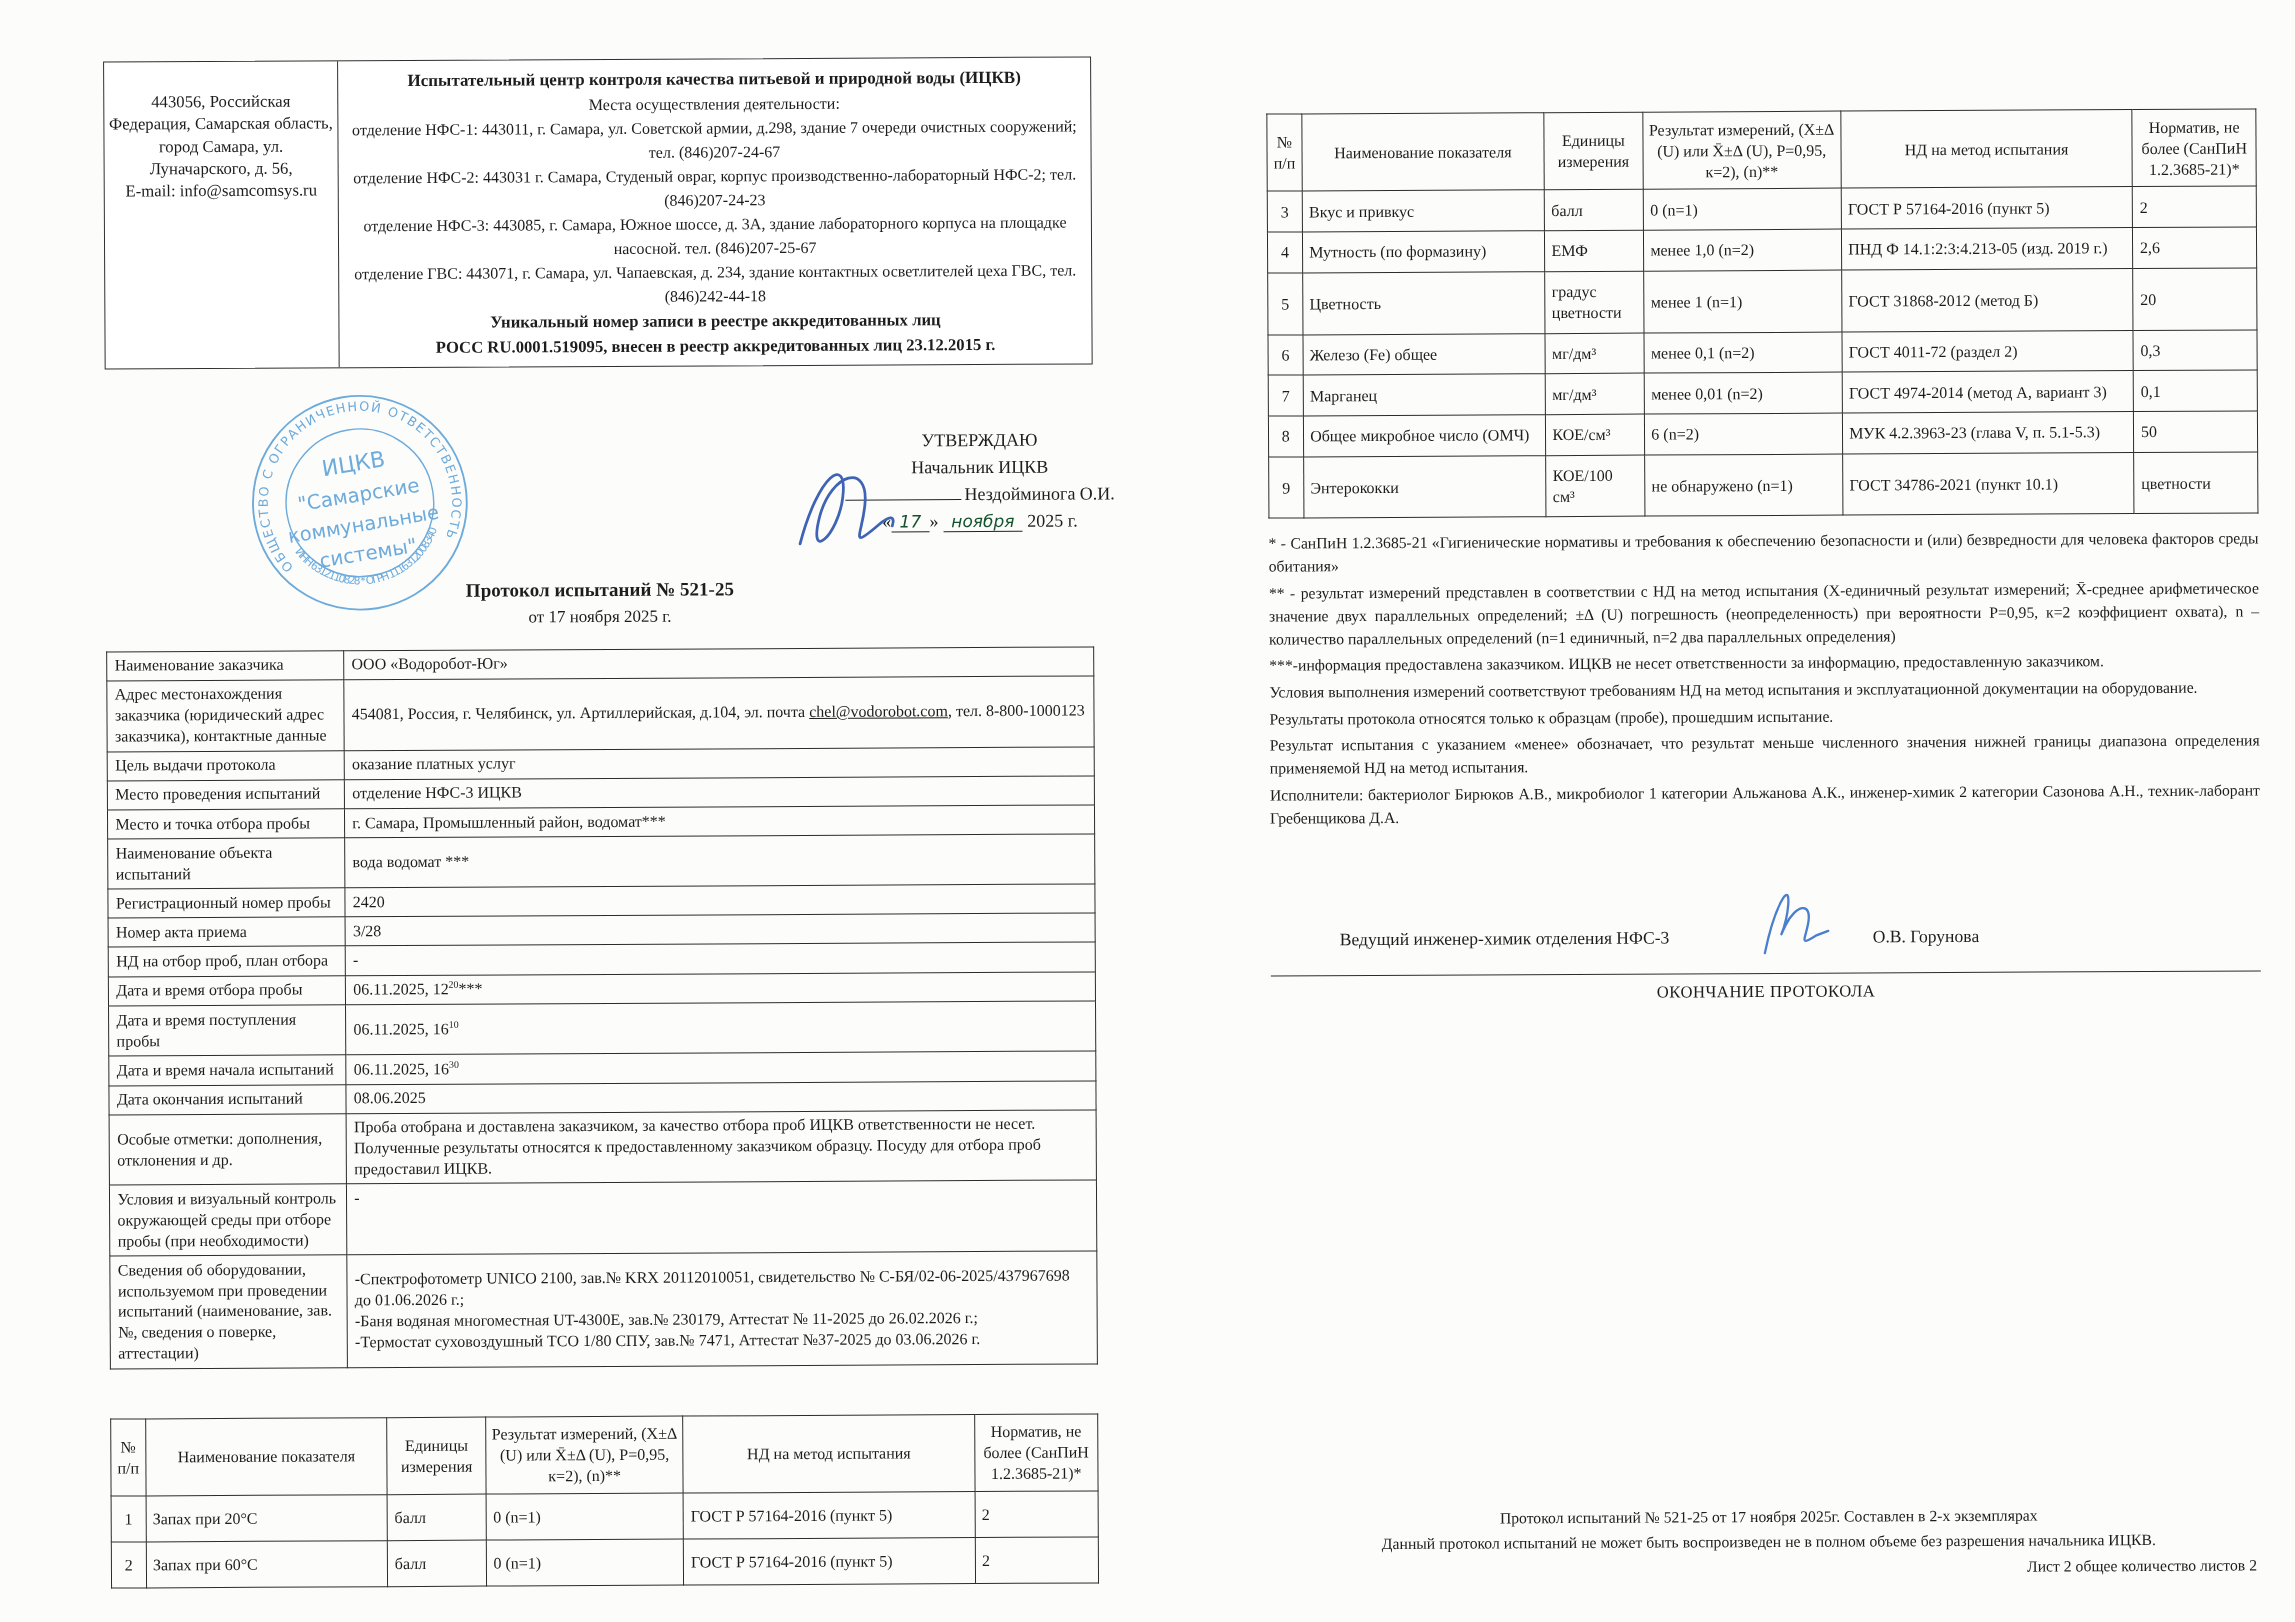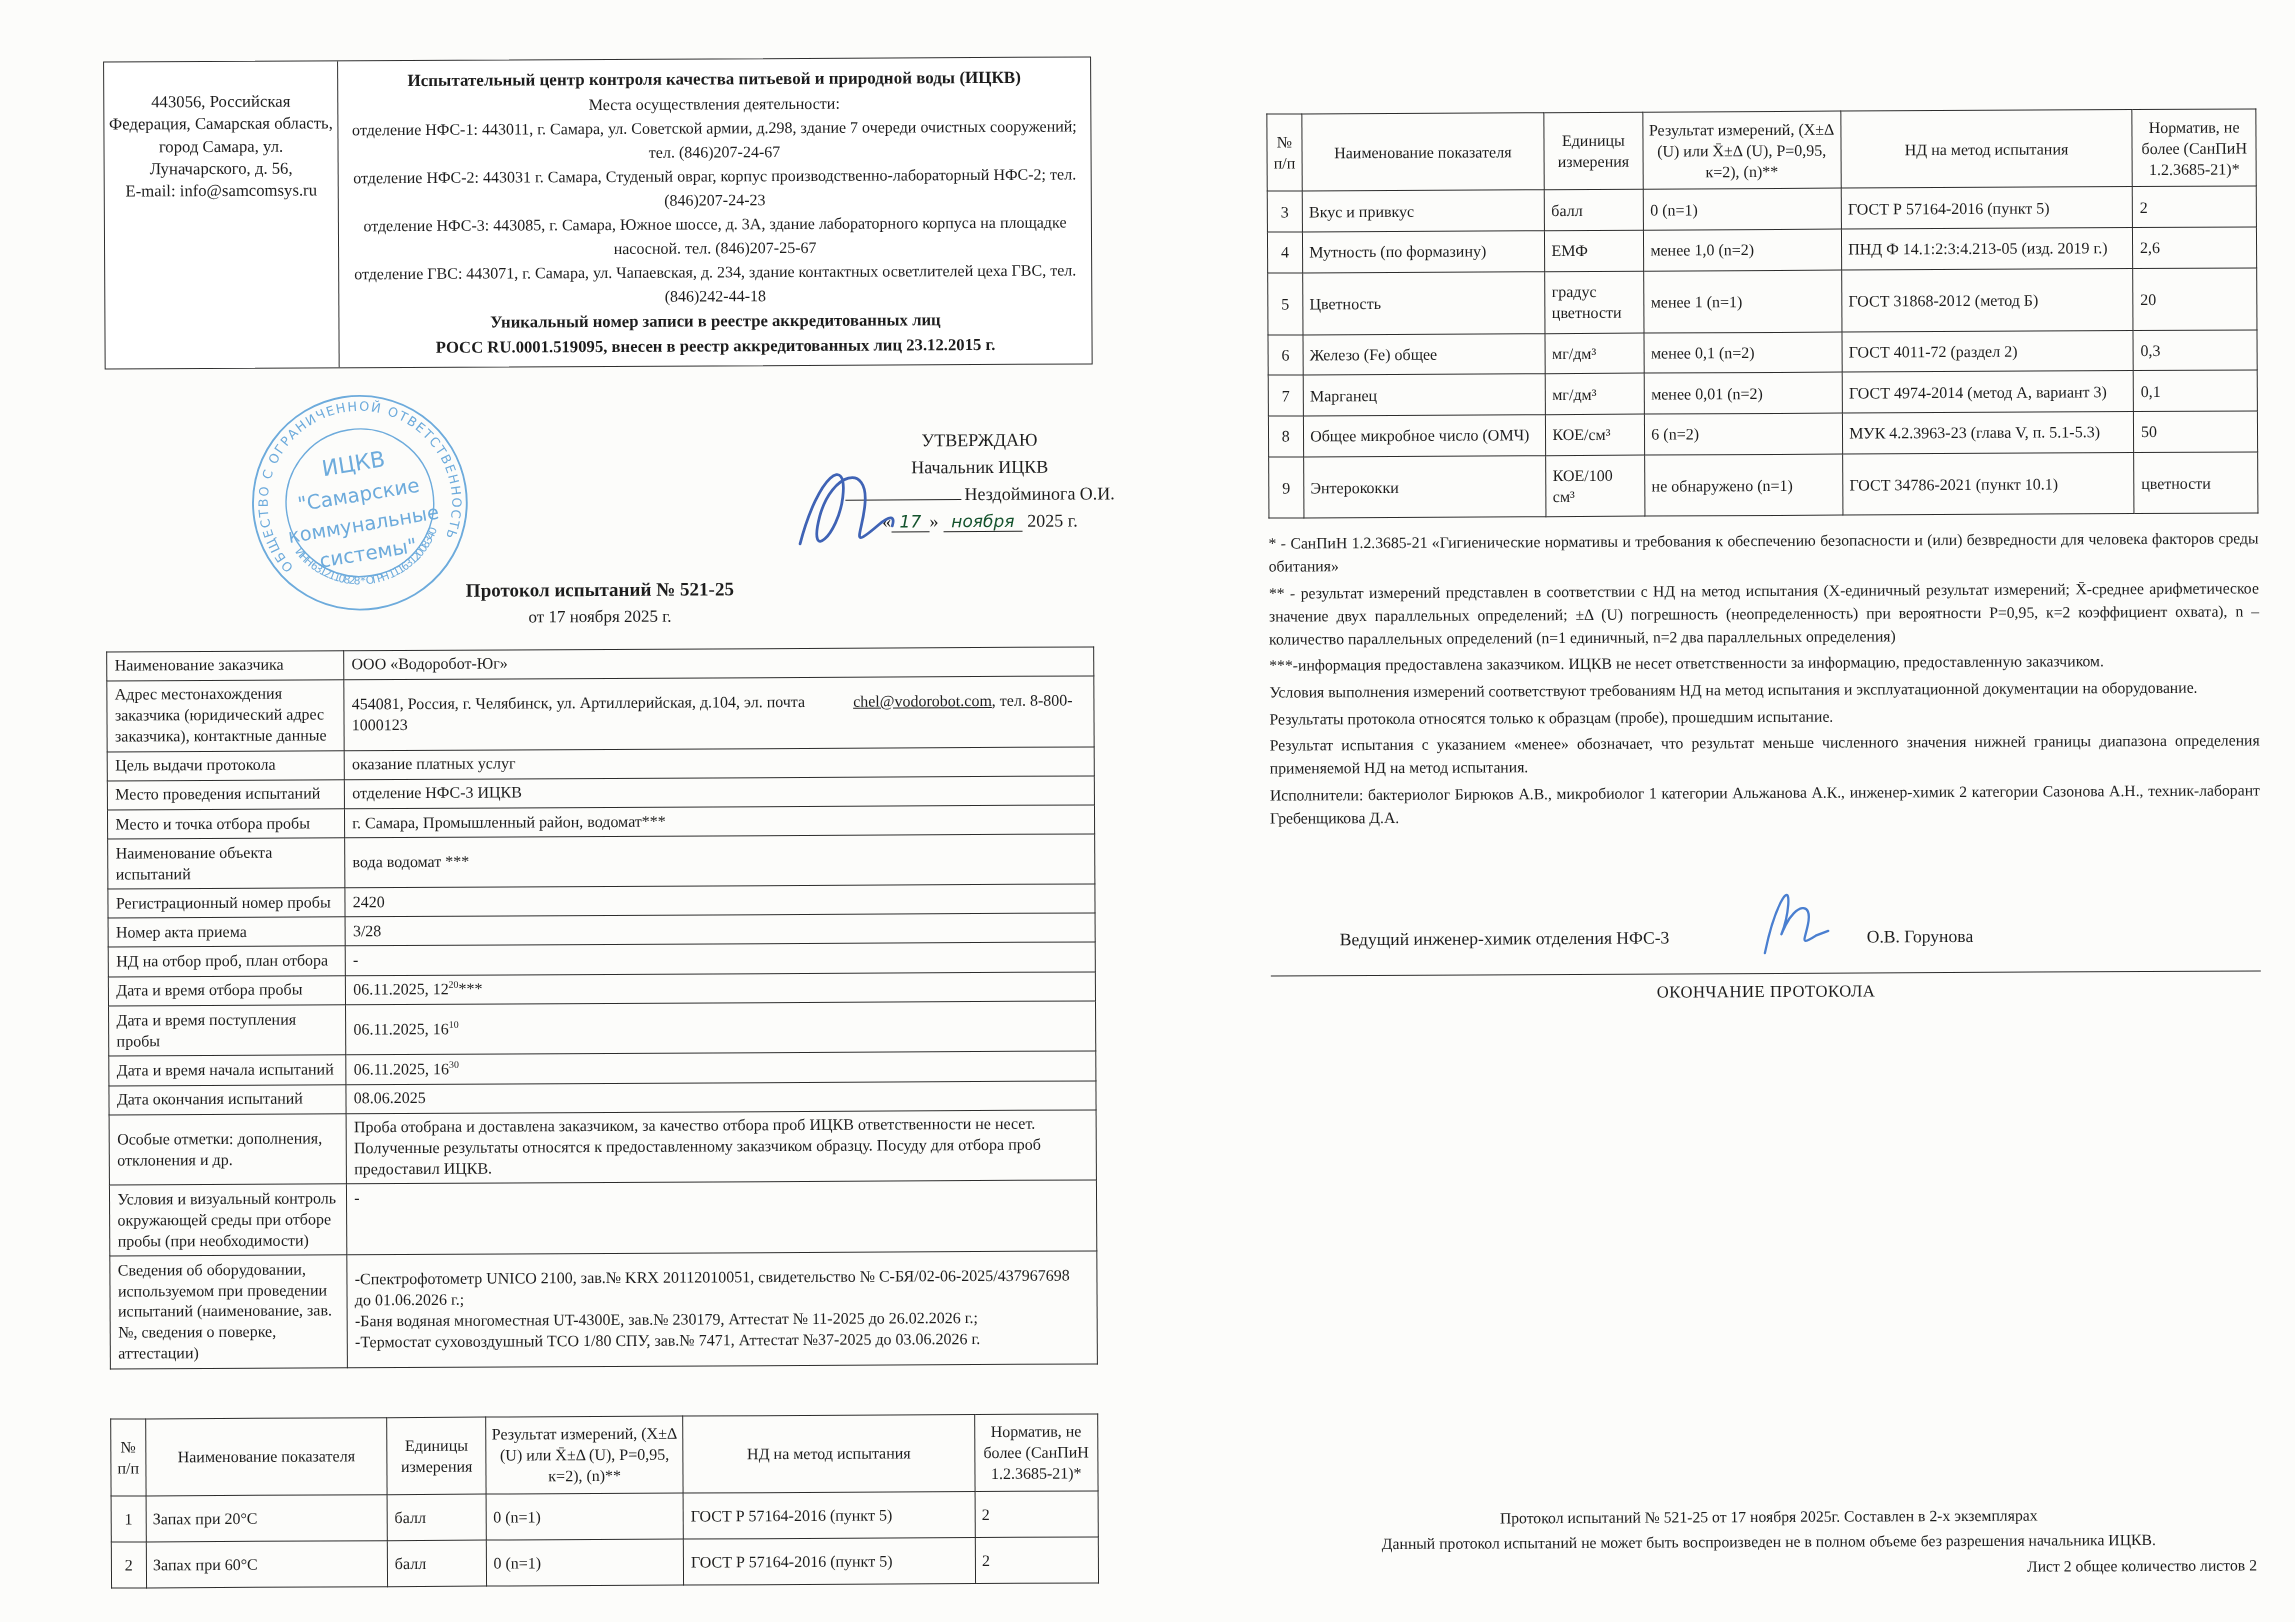--- a/index.html
+++ b/index.html
@@ -37,40 +37,40 @@
   .flow {position:relative; padding-top:579px;}
   .doc-title {text-align:center; font-weight:bold; font-size:19px;}
   .doc-subtitle {text-align:center; font-size:17px; margin-top:5.6px;}
 
   table.info {width:100%; border-collapse:collapse; margin-top:22px; font-size:16px;
               line-height:1.3; table-layout:fixed;}
   table.info td {border:1.4px solid #2c2c2c; padding:3.7px 7.4px; vertical-align:middle;
                  word-wrap:break-word;}
   td.lbl {width:24%;}
   .pre-line {white-space:pre-line;}
-  .u {text-decoration:underline;margin-left:44px;}
+  .u {text-decoration:underline;}
   sup {font-size:62%;}
 
   table.res {width:100%; border-collapse:collapse; font-size:16px; line-height:1.32;
              table-layout:fixed; margin-top:49px;}
   .res th, .res td {border:1.4px solid #2c2c2c; word-wrap:break-word;}
   .res th {font-weight:normal; text-align:center; vertical-align:middle; padding:6.5px 4.6px;}
   .res td {padding:12px 6.5px; vertical-align:middle; text-align:left;}
   .num-cell {text-align:center !important;}
   #page-right table.res {margin-top:0;}
   #page-right .res td {padding:9.3px 6.5px;}
 
   
   .flow2 {position:relative; padding-top:111px;}
   .footnotes {margin-top:14px; font-size:15.7px; line-height:1.46; text-align:justify;}
   .footnotes p {margin:0 0 3.7px 0;}
   .sig-row {margin-top:44px; display:flex; align-items:flex-end; font-size:17.6px;}
   .sig-role {margin-left:69px;}
   .sig-svg {margin:0 9.3px -11.6px 51px; pointer-events:none;}
-  .sig-name {margin-left:7px;}
+  .sig-name {margin-left:13px;}
   .end-line {border-top:1.4px solid #2c2c2c; margin-top:25.4px; width:100%;}
   .end-title {text-align:center; font-size:16.7px; margin-top:7.4px; letter-spacing:0.5px;}
   .pg2-footer {position:absolute; top:1504px; left:0; width:100%; font-size:15.7px;
                line-height:1.62;}
   .pg2-f1, .pg2-f2 {text-align:center;}
   .pg2-f3 {text-align:right; padding-right:7px;}
 </style>
 </head>
 <body>
 

